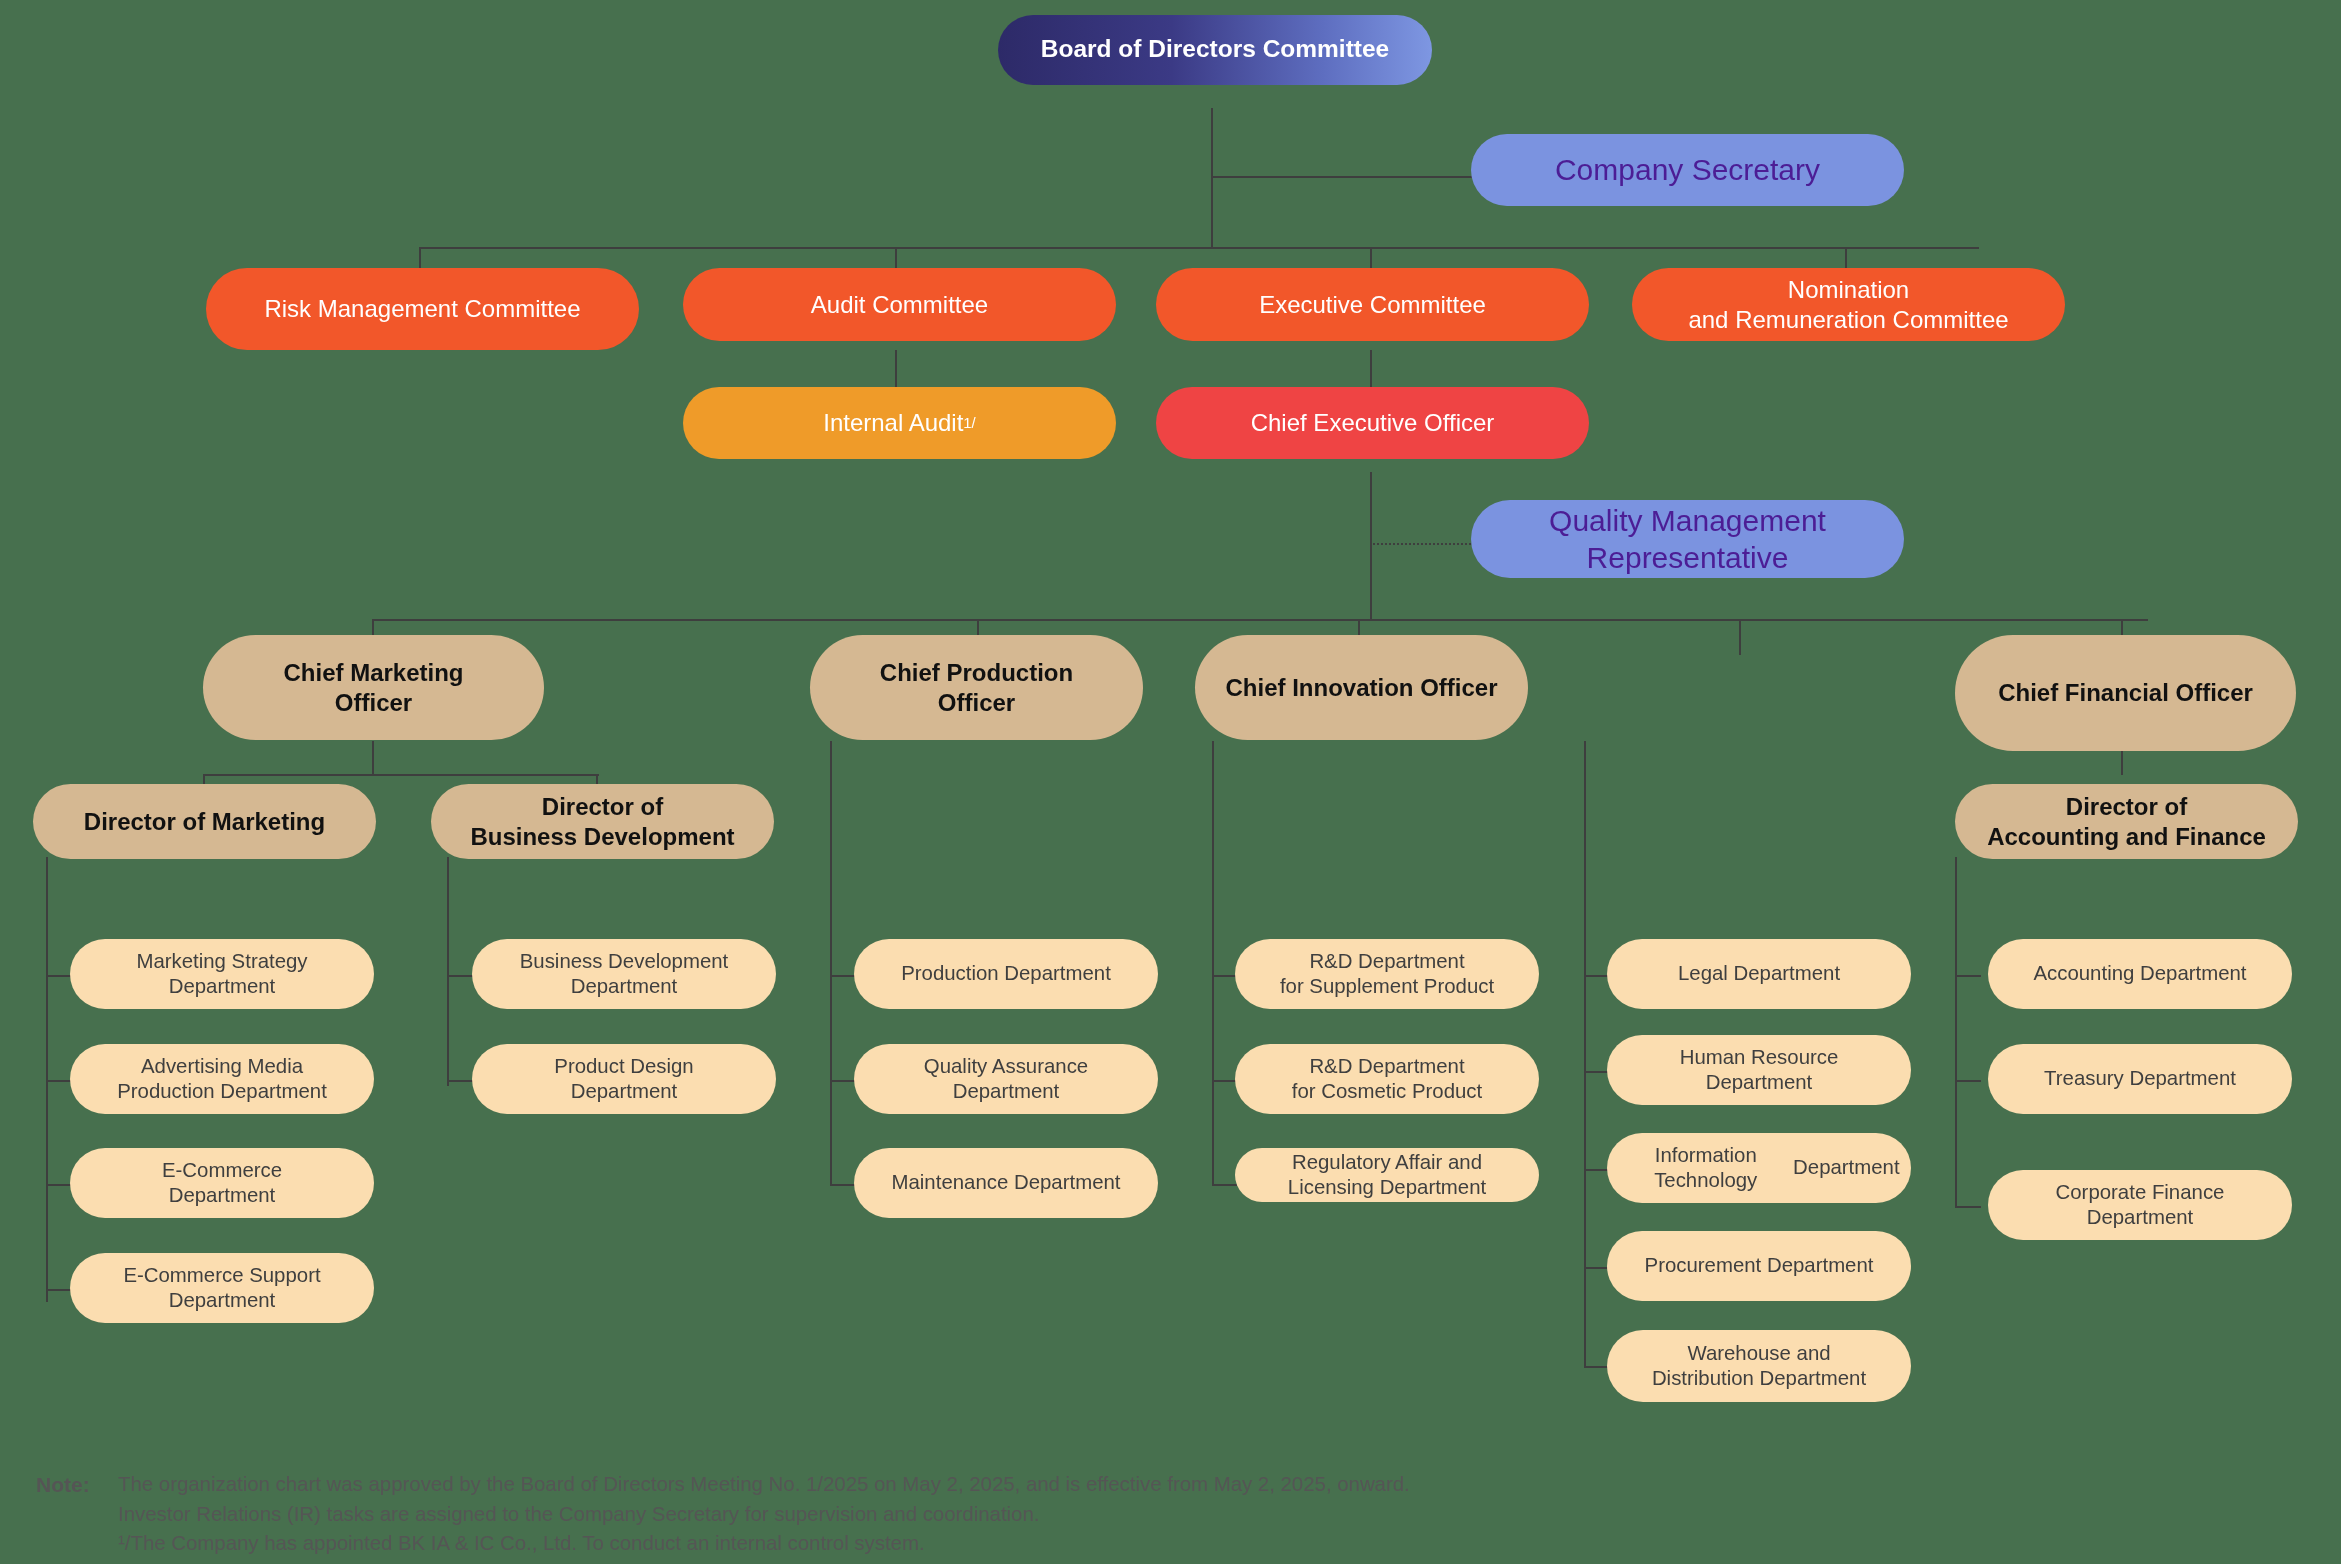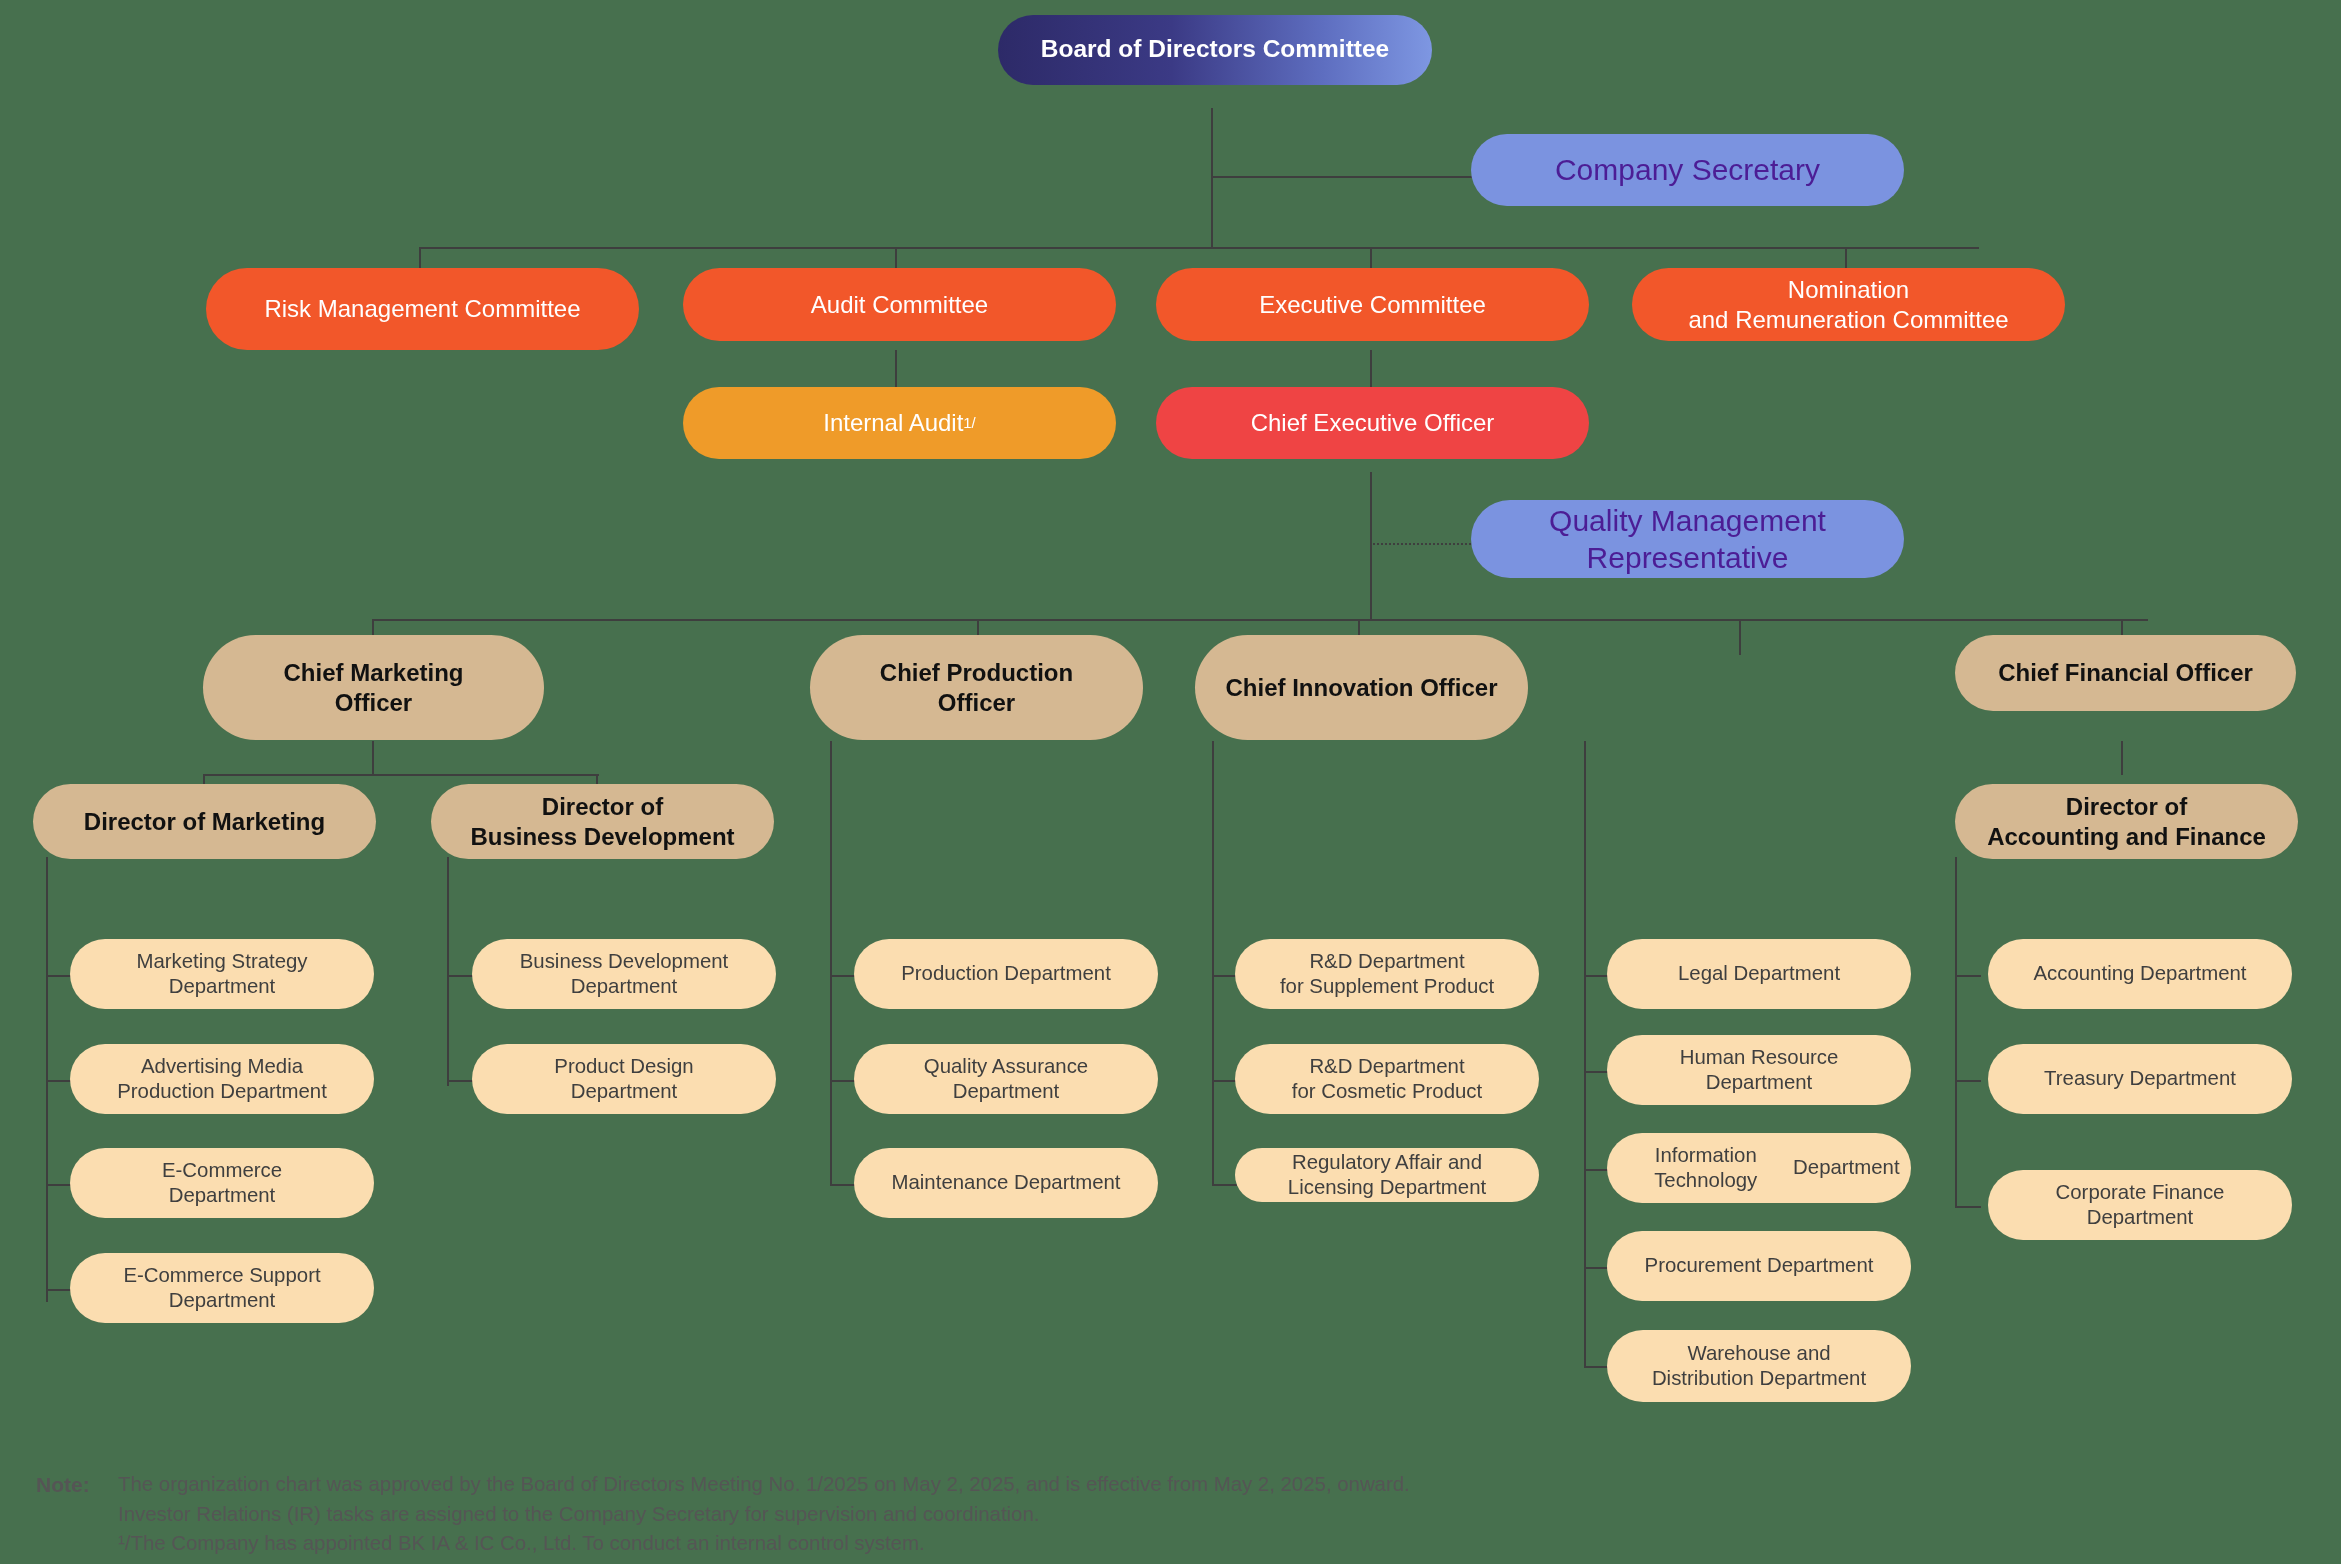--- a/index.html
+++ b/index.html
@@ -179,21 +179,21 @@
   </div>
 
   <div class="node n-tan" style="left:810px;top:635px;width:333px;height:105px;flex-direction:column;">
     <span>Chief Production</span>
     <span>Officer</span>
   </div>
 
   <div class="node n-tan" style="left:1195px;top:635px;width:333px;height:105px;">Chief Innovation Officer</div>
 
 
-  <div class="node n-tan" style="left:1955px;top:635px;width:341px;height:76px;">Chief Financial Officer</div>
+  <div class="node n-tan" style="left:1955px;top:635px;width:341px;height:116px;">Chief Financial Officer</div>
 
   <div class="node n-tan" style="left:33px;top:784px;width:343px;height:75px;">Director of Marketing</div>
 
   <div class="node n-tan" style="left:431px;top:784px;width:343px;height:75px;flex-direction:column;">
     <span>Director of</span>
     <span>Business Development</span>
   </div>
 
   <div class="node n-tan" style="left:1955px;top:784px;width:343px;height:75px;flex-direction:column;">
     <span>Director of</span>

